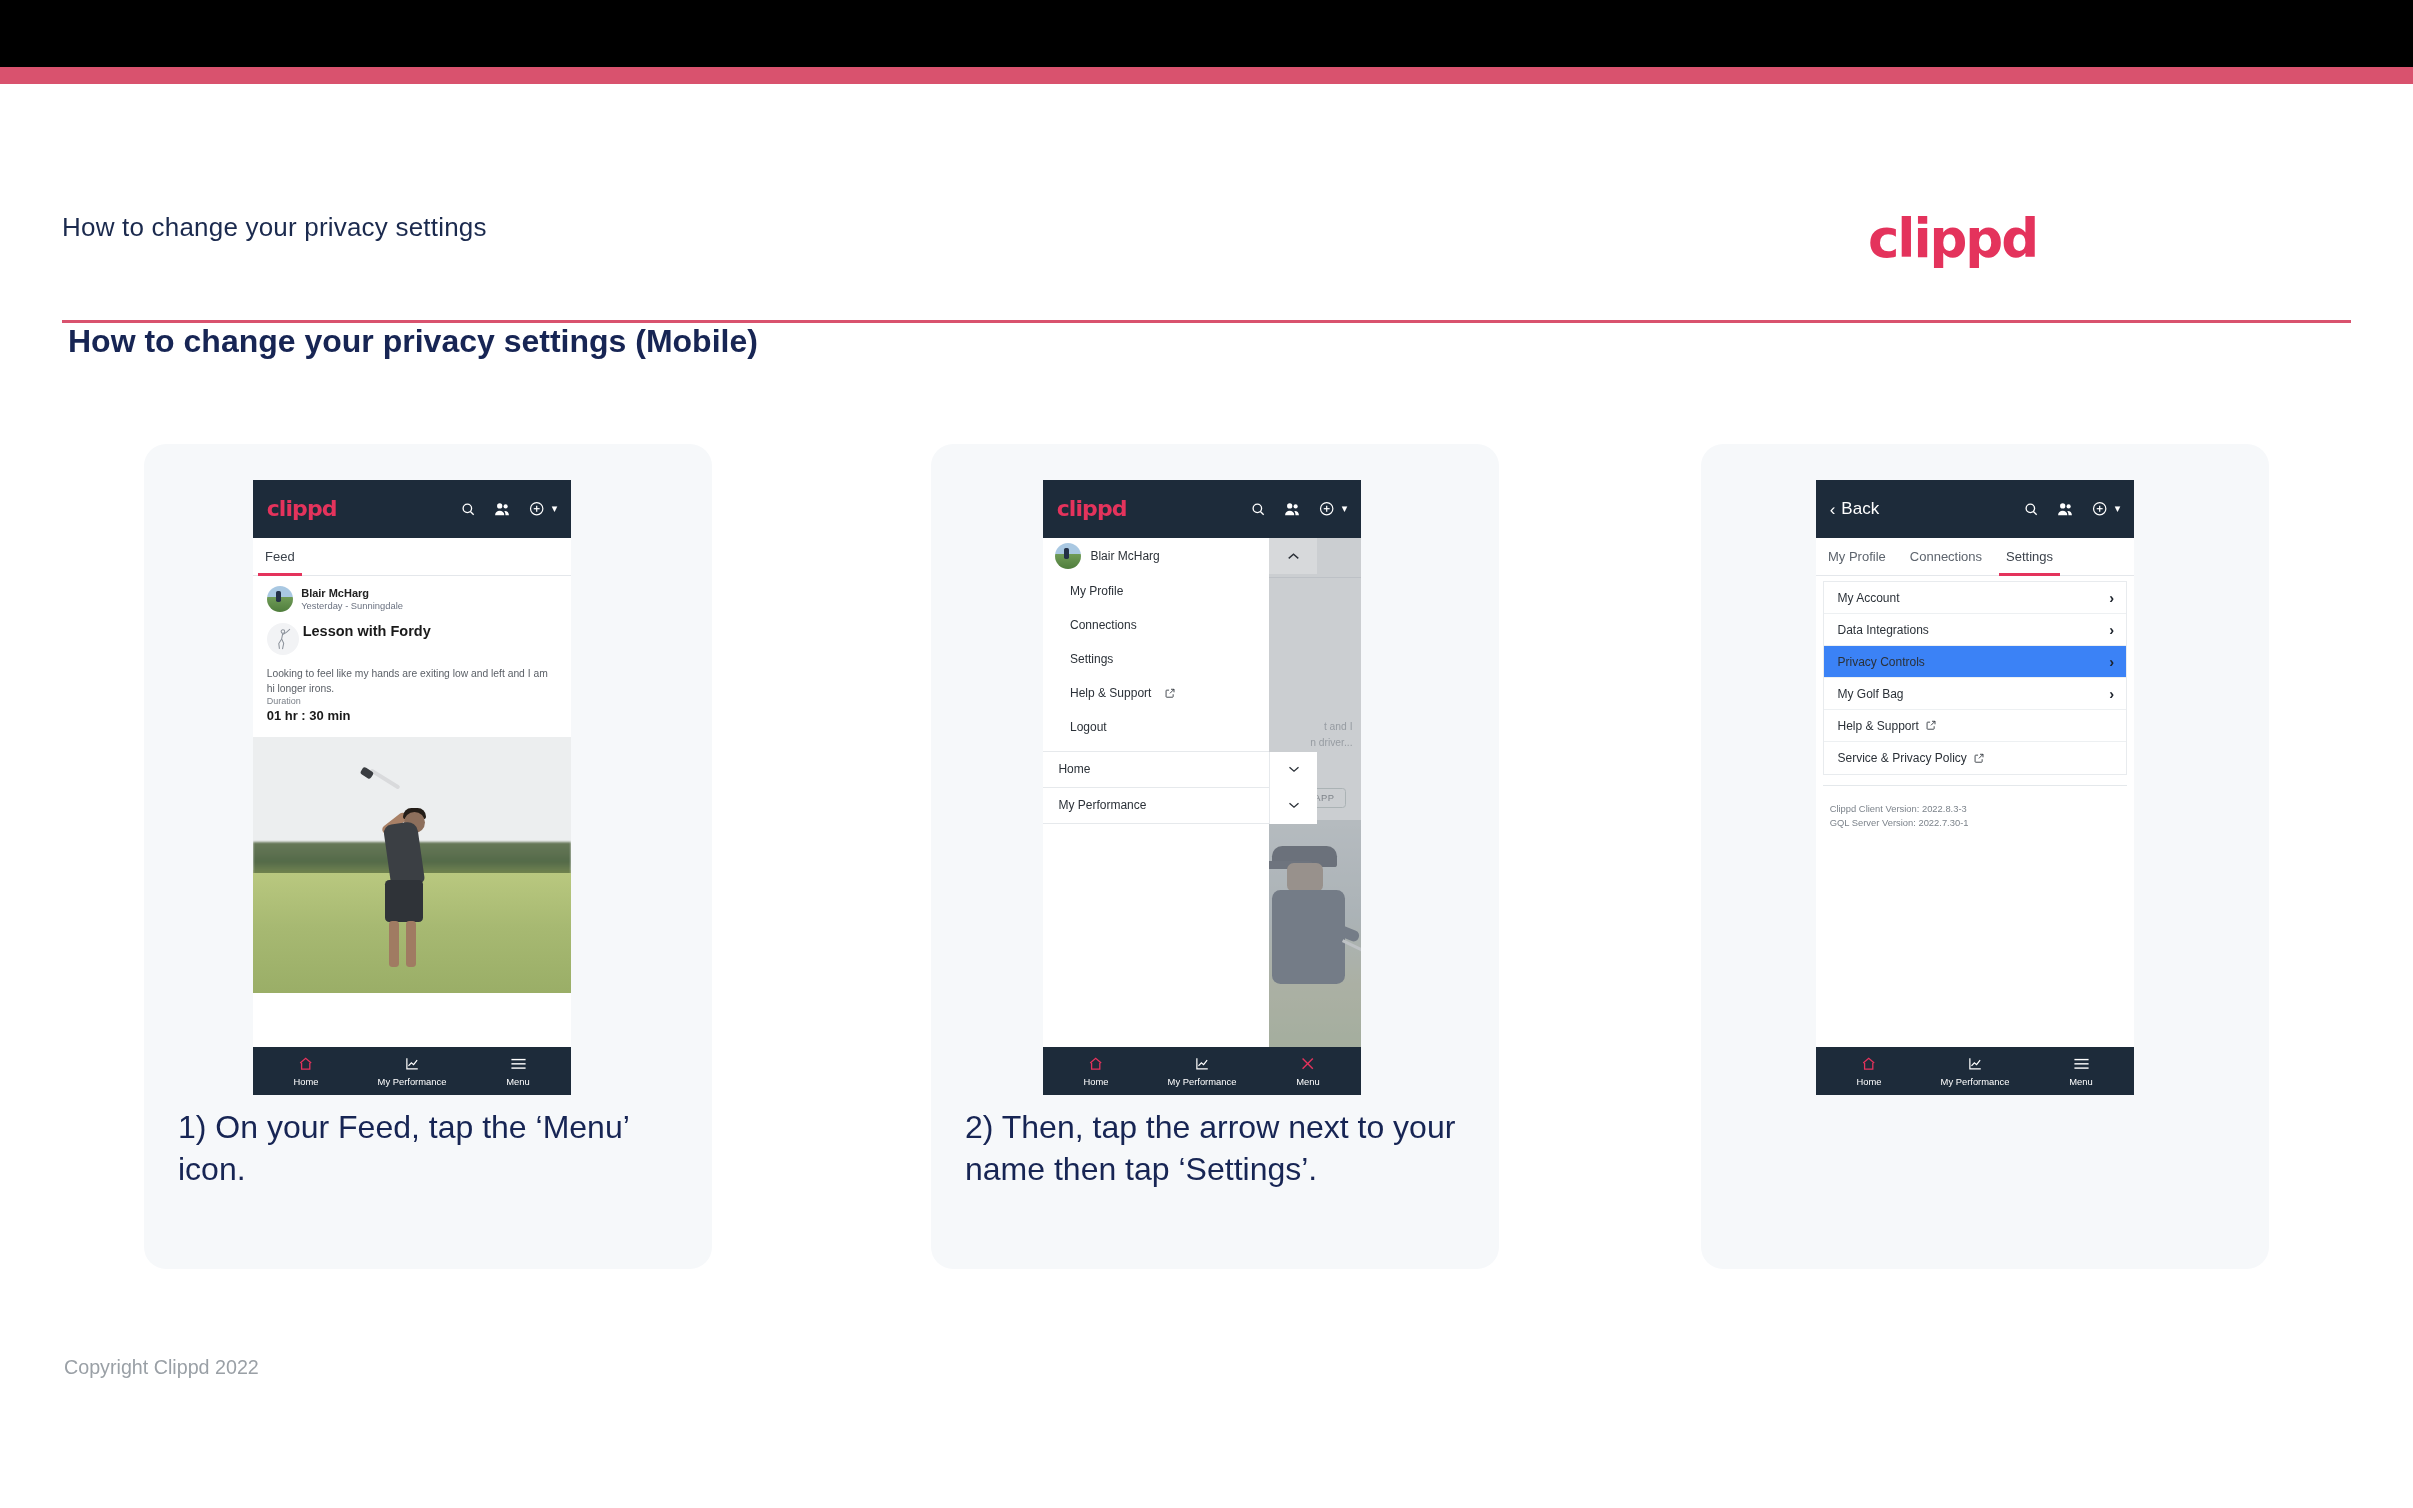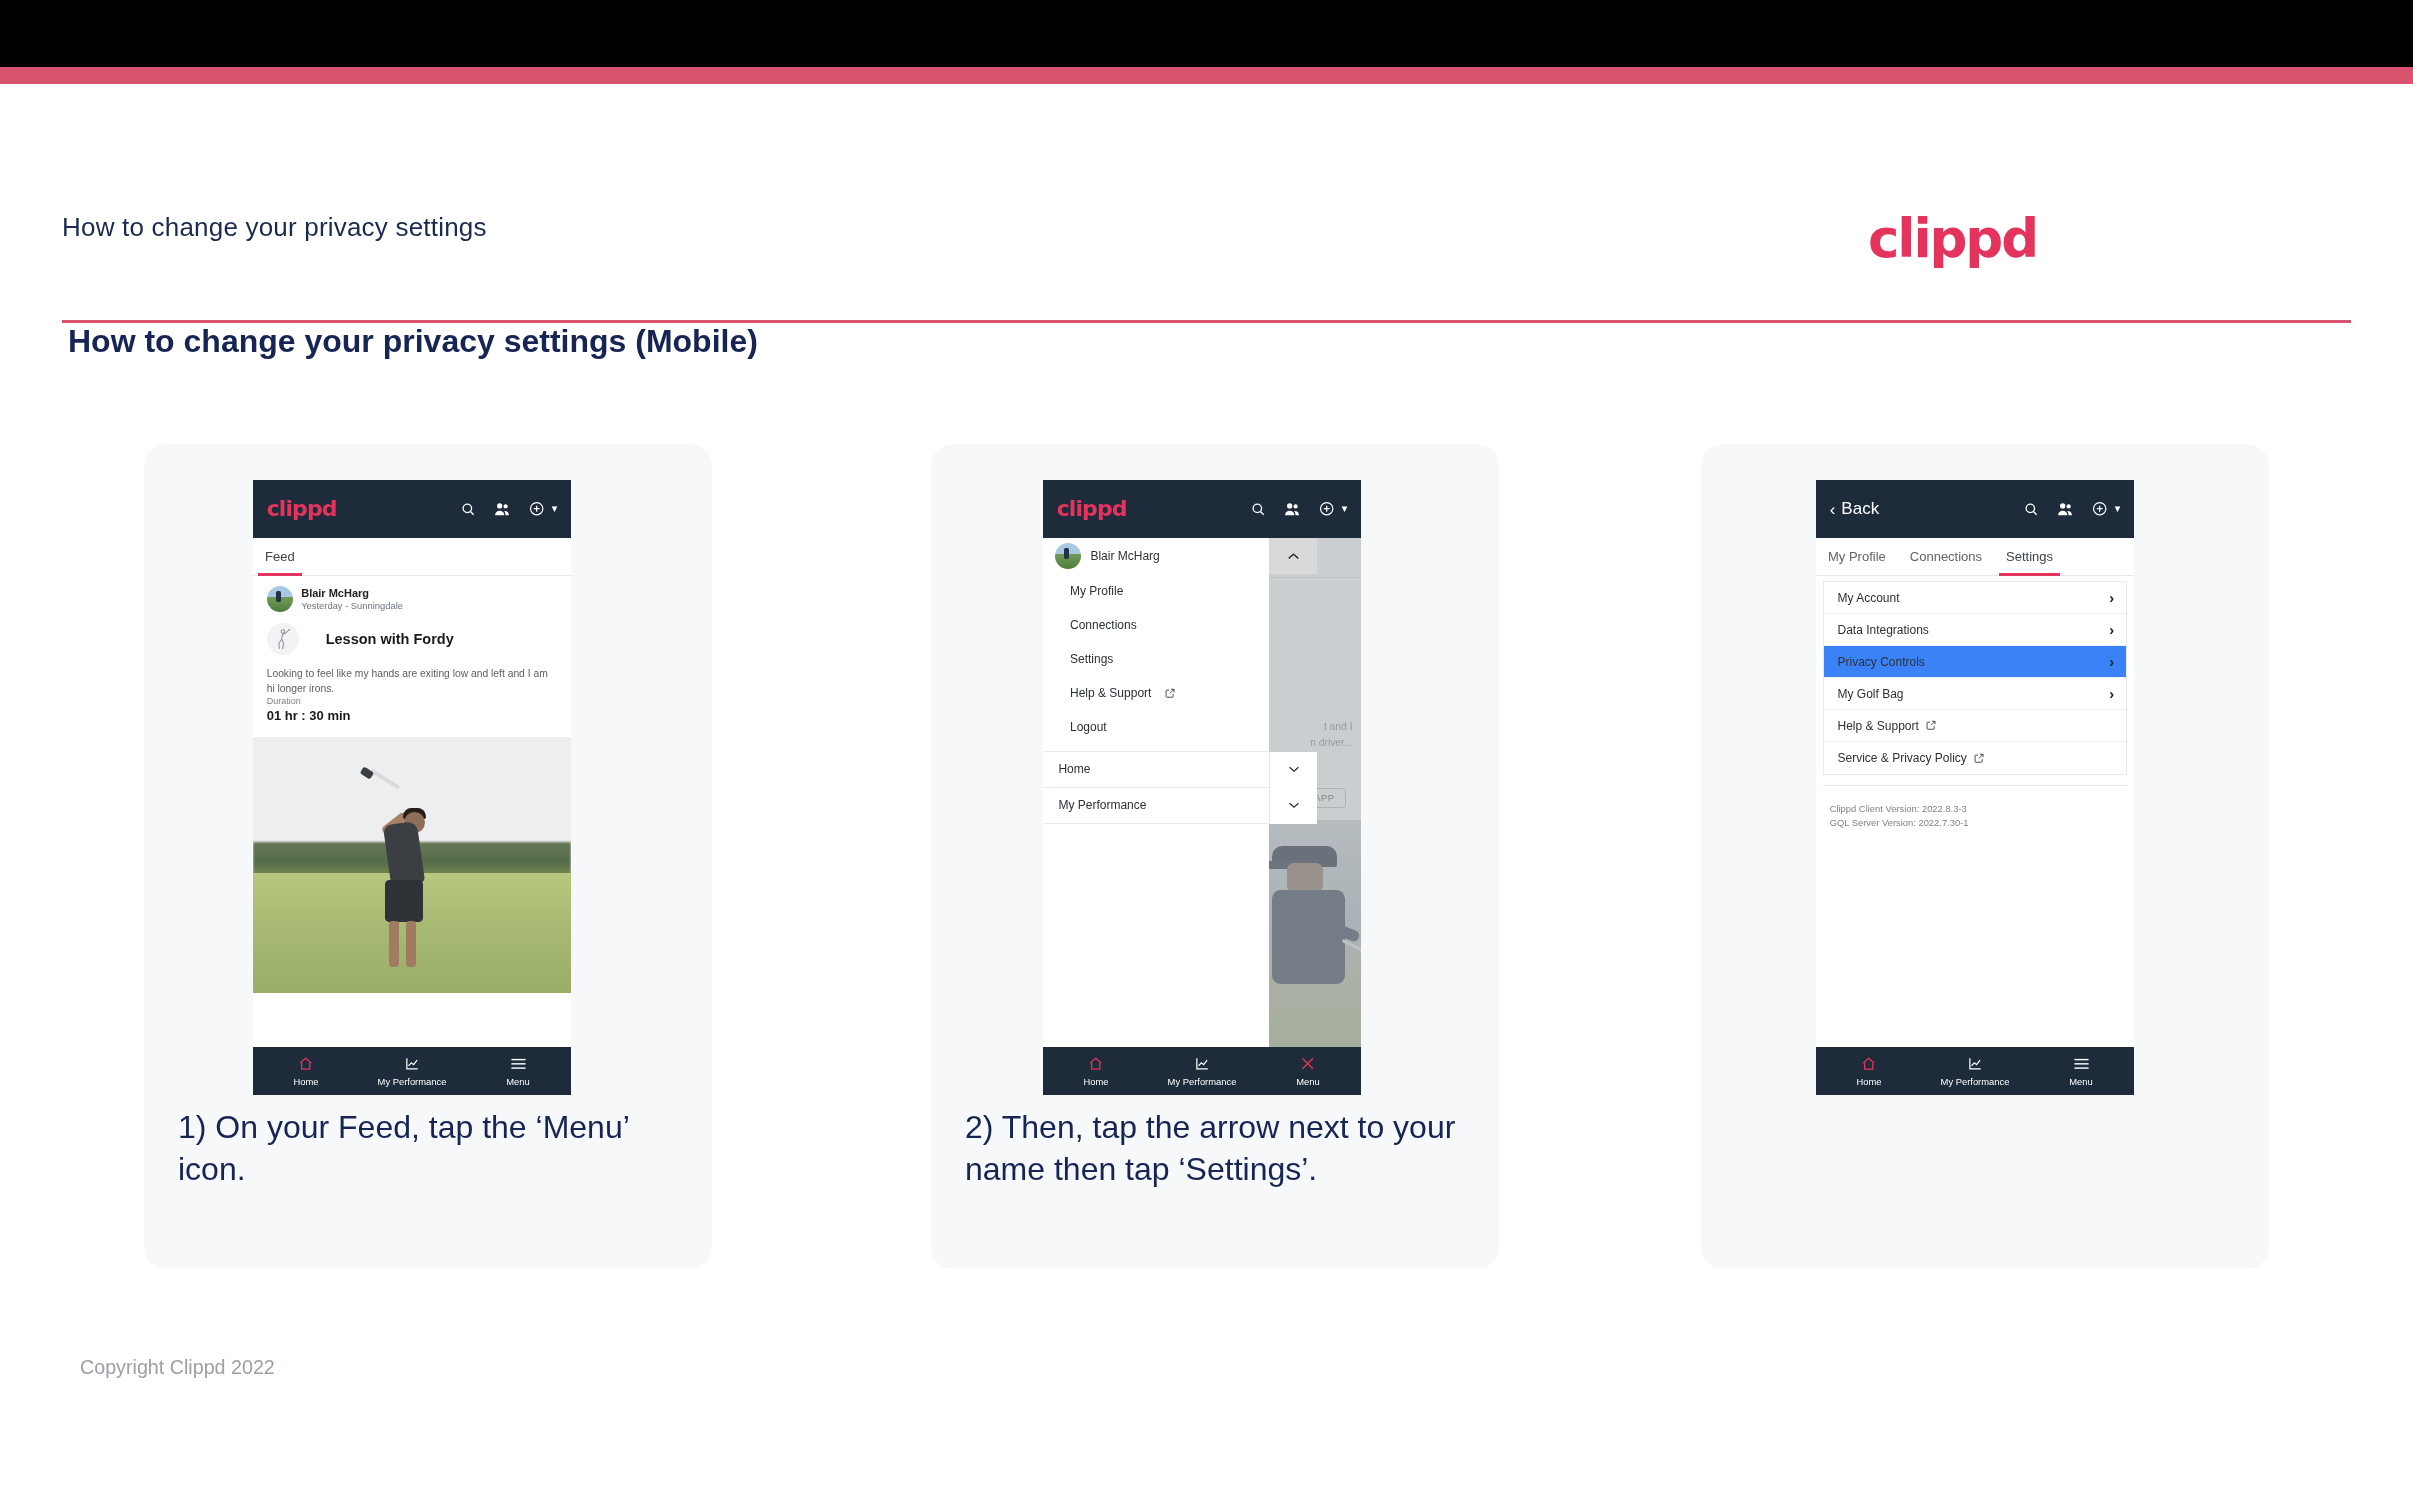--- a/index.html
+++ b/index.html
@@ -101,21 +101,21 @@
     background:linear-gradient(180deg,#a9c8e2 0%,#a9c8e2 42%,#6f9b57 43%,#4f7d3c 100%);
     position:relative; overflow:hidden; flex:0 0 auto;
   }
   .avatar::after{
     content:""; position:absolute; left:9.4px; top:5.1px; width:5.1px; height:11px;
     background:#233046; border-radius:1.7px;
   }
   .post-name { font-size:11px; font-weight:bold; color:#222; line-height:1.25; }
   .post-meta { font-size:9.4px; color:#6b7280; line-height:1.25; }
 
-  .lesson-row { display:flex; align-items:center; gap:27px; margin-top:10.3px; }
+  .lesson-row { display:flex; gap:4px; margin-top:10.3px; }
   .lesson-ico {
     width:32px; height:32px; border-radius:50%; background:#f2f3f5;
     display:flex; align-items:center; justify-content:center; flex:0 0 auto;
   }
   .lesson-title { font-size:14.5px; font-weight:bold; color:#1a1a1a; }
 
   .post-body { margin-top:11px; font-size:10.3px; color:#5b6067; line-height:1.5; }
   .dur-label { font-size:9px; color:#7b8189; }
   .dur-value { font-size:13px; font-weight:bold; color:#1a1a1a; margin-top:1.7px; }
 
@@ -243,21 +243,21 @@
   }
   .set-row:last-child { border-bottom:none; }
   .set-row.selected { background:#3b82f6; }
   .set-row .arw { margin-left:auto; font-size:14.5px; color:#1c222b; font-weight:bold; }
   .ext-ico { margin-left:6.8px; display:inline-flex; }
   .ver-block { margin:15.4px 0 0 13.7px; font-size:9.4px; color:#7c838b; line-height:1.55; }
   .ver-divider { margin:10.3px 6.8px 0 6.8px; height:0.9px; background:#e4e8eb; }
 
   
   .footer {
-    position:absolute; left:80px; top:1356px;
+    position:absolute; left:64px; top:1356px;
     font-size:19.7px; color:#9aa0a6;
   }
 </style>
 </head>
 <body>
 
 <div class="slide">
 
   <div class="topbar-black"></div>
   <div class="topbar-pink"></div>

